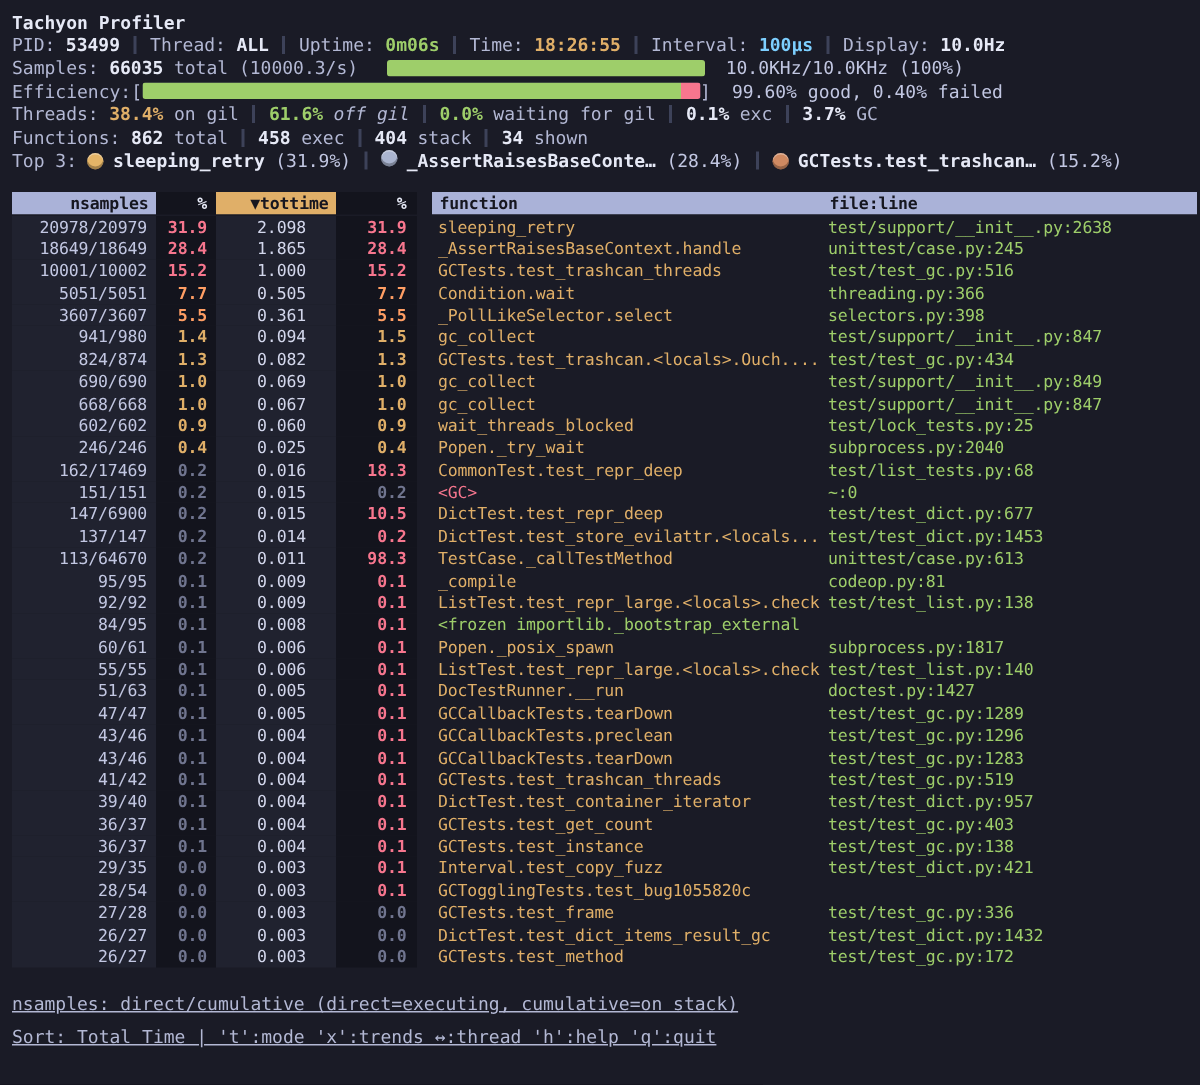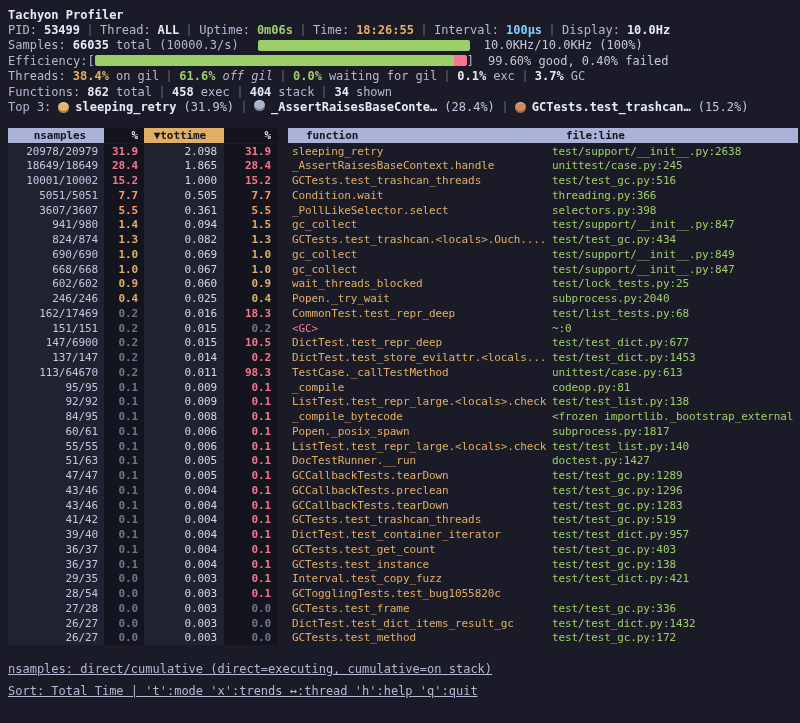--- a/index.html
+++ b/index.html
@@ -40,26 +40,26 @@
   .silver-medal-icon{background:#aab4cf;}
   .bronze-medal-icon{background:#d08a62;}
   
   .tbl{margin-top:13px;font-size:11px;letter-spacing:-0.1px;width:790px;}
   .trow{display:grid;grid-template-columns:96px 40px 80px 54px 10px 260px 1fr;height:14.75px;align-items:center;}
   .thead{height:15px;margin-bottom:1px;}
   .cell{height:100%;display:flex;align-items:center;overflow:hidden;white-space:nowrap;}
   .num{justify-content:flex-end;}
   .col1{background:var(--stripe_light);padding-right:6px;}
   .col2{background:var(--stripe_dark);padding-right:6px;}
-  .col3{background:var(--stripe_light);padding-right:7px;}
+  .col3{background:var(--stripe_light);padding-right:20px;}
   .col4{background:var(--stripe_dark);padding-right:7px;}
   .gapc{background:transparent;height:100%;}
   .colf{padding-left:4px;}
   .coll{padding-left:4px;}
-  .chip{display:flex;align-items:center;width:100%;height:100%;font-weight:700;color:var(--chip_text);padding:0 18px;}
+  .chip{display:flex;align-items:center;width:100%;height:100%;font-weight:700;color:var(--chip_text);padding:0 5px;}
   .chip.lav{background:var(--lavender);}
   .chip.amber{background:var(--amber);}
   .chip.right{justify-content:flex-end;}
   .phead{font-weight:700;color:var(--bright);}
   
   .footer{margin-top:17px;color:var(--label);text-decoration:underline;}
   .footer .hl{height:22px;align-items:flex-start;}
 </style>
 </head>
 <body>
@@ -351,21 +351,20 @@
           <div class="gapc"></div>
           <div class="cell colf c-yellow">ListTest.test_repr_large.&lt;locals&gt;.check</div>
           <div class="cell coll c-green">test/test_list.py:138</div>
         </div>
         <div class="trow">
           <div class="cell col1 num c-ns">84/95</div>
           <div class="cell col2 num b c-dim">0.1</div>
           <div class="cell col3 num c-tt">0.008</div>
           <div class="cell col4 num b c-red">0.1</div>
           <div class="gapc"></div>
-          <div class="cell colf c-yellow">_compile_bytecode</div>
           <div class="cell coll c-green">&lt;frozen importlib._bootstrap_external</div>
         </div>
         <div class="trow">
           <div class="cell col1 num c-ns">60/61</div>
           <div class="cell col2 num b c-dim">0.1</div>
           <div class="cell col3 num c-tt">0.006</div>
           <div class="cell col4 num b c-red">0.1</div>
           <div class="gapc"></div>
           <div class="cell colf c-yellow">Popen._posix_spawn</div>
           <div class="cell coll c-green">subprocess.py:1817</div>

